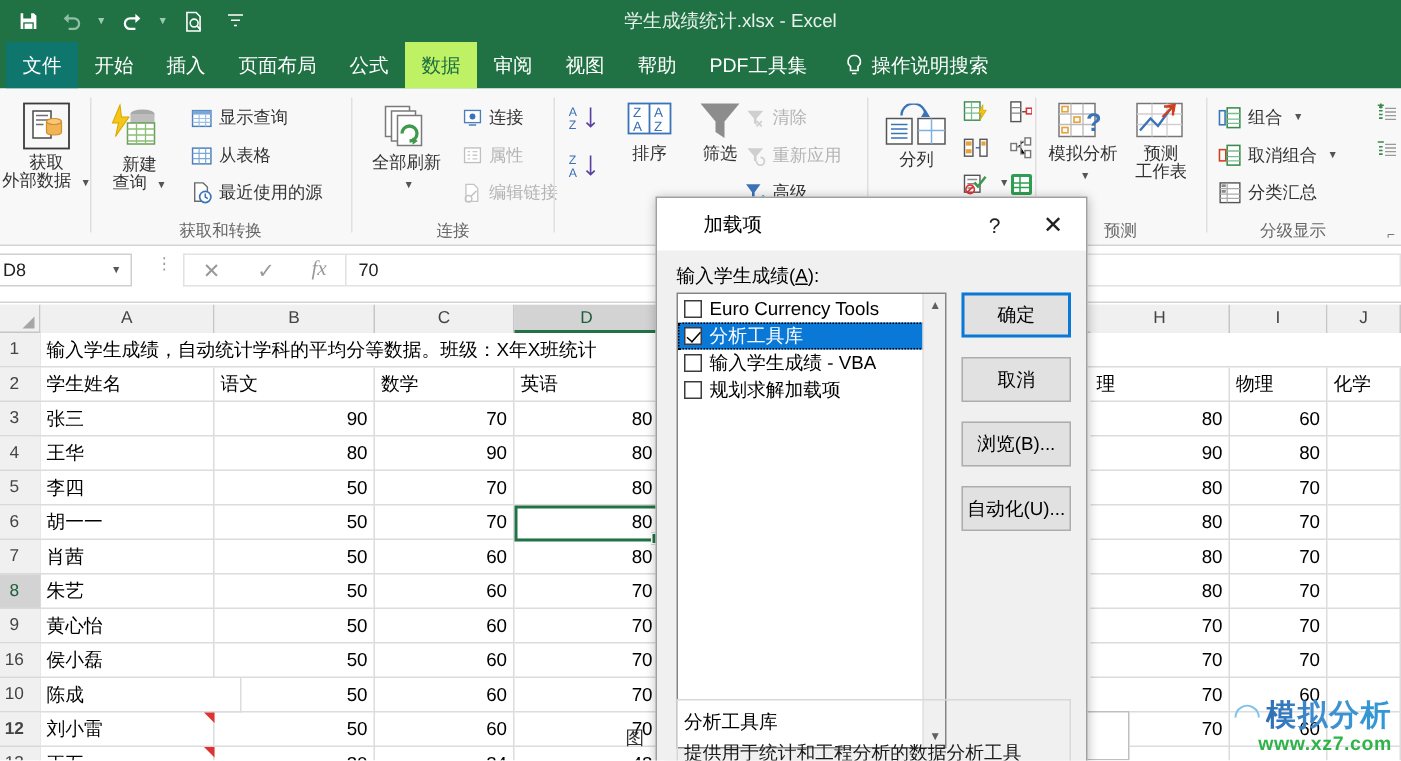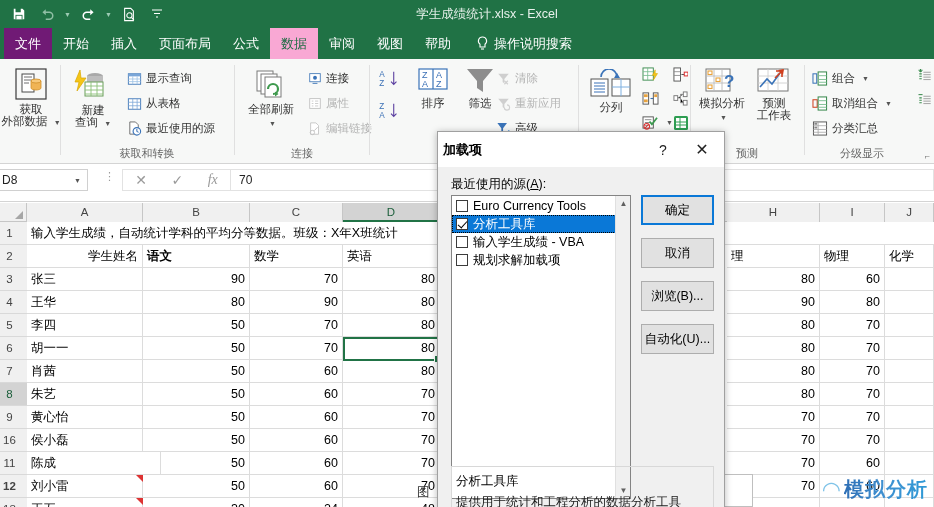--- a/index.html
+++ b/index.html
@@ -33,22 +33,22 @@
   
   .tabbar {
     position: absolute; left: 0; top: 28px; width: 934px; height: 31px;
     background: #207245;
   }
   .tabs { display: flex; align-items: flex-end; height: 31px; padding-left: 4px; }
   .tab {
     height: 31px; line-height: 31px; padding: 0 11px;
     color: #ffffff; font-size: 13px; white-space: nowrap;
   }
-  .tab.file { background: #701a75; }
-  .tab.active { background: #f9a8d4; color: #1c6b43; }
+  .tab.file { background: #0f766e; }
+  .tab.active { background: #bef264; color: #1c6b43; }
   .tellme { display:flex; align-items:center; gap:5px; height:31px; padding-left:14px; color:#ffffff; font-size:13px; }
   .bulb { width: 13px; height: 16px; }
 
   
   .ribbon {
     position: absolute; left: 0; top: 59px; width: 934px; height: 105px;
     background: #f7f8f7; border-bottom: 1px solid #d4d4d4;
   }
   .grp { position: absolute; top: 0; height: 104px; }
   .grp-label {
@@ -146,21 +146,21 @@
   .dlg {
     position: absolute; left: 437px; top: 131px; width: 288px; height: 380px;
     background: #f0f0f0; border: 1px solid #a0a0a0;
     box-shadow: 0 1px 7px rgba(0,0,0,.28);
     z-index: 50;
   }
   .dlg-title {
     position: absolute; left: 0; top: 0; width: 100%; height: 35px;
     background: #ffffff; display: flex; align-items: center;
   }
-  .dlg-title .t { margin-left: 5px; font-size: 13px; color: #000; font-weight: bold; }
+  .dlg-title .t { margin-left: 31px; font-size: 13px; color: #000; }
   .dlg-help {
     position: absolute; right: 46px; top: 0; width: 30px; height: 35px;
     display: flex; align-items: center; justify-content: center; font-size: 14px; color: #222;
   }
   .dlg-close {
     position: absolute; right: 0; top: 0; width: 44px; height: 35px;
     display: flex; align-items: center; justify-content: center; font-size: 16px; color: #222;
   }
   .dlg-lbl { position: absolute; left: 13px; top: 44px; font-size: 12.5px; color: #000; }
   .dlg-lbl u { text-decoration: underline; }
@@ -262,20 +262,21 @@
     <div class="tabs" id="tabs-host">
         <div class="tab file">文件</div>
         <div class="tab">开始</div>
         <div class="tab">插入</div>
         <div class="tab">页面布局</div>
         <div class="tab">公式</div>
         <div class="tab active">数据</div>
         <div class="tab">审阅</div>
         <div class="tab">视图</div>
         <div class="tab">帮助</div>
+        <div class="tab">PDF工具集</div>
         <div class="tellme">
           <svg class="bulb" viewBox="0 0 12 16">
             <path d="M6 1a4 4 0 0 1 2.5 7.2V11h-5V8.2A4 4 0 0 1 6 1z" fill="none" stroke="#fff" stroke-width="1.1"></path>
             <path d="M4.5 13h3" stroke="#fff" stroke-width="1.1"></path>
           </svg>
           <span>操作说明搜索</span>
         </div>
       </div>
   </div>
 
@@ -610,28 +611,28 @@
         <div class="rh" style="top: 19px;">1</div>
         <div class="rh" style="top: 42px;">2</div>
         <div class="rh" style="top: 65px;">3</div>
         <div class="rh" style="top: 88px;">4</div>
         <div class="rh" style="top: 111px;">5</div>
         <div class="rh" style="top: 134px;">6</div>
         <div class="rh" style="top: 157px;">7</div>
         <div class="rh sel" style="top: 180px;">8</div>
         <div class="rh" style="top: 203px;">9</div>
         <div class="rh" style="top: 226px;">16</div>
-        <div class="rh" style="top: 249px;">11</div>
+        <div class="rh" style="top: 249px;">10</div>
         <div class="rh" style="top: 272px; font-weight: bold;">12</div>
         <div class="rh" style="top: 295px;">13</div>
       </div>
     <div id="cells-host">
         <div class="cell wide" style="left: 27px; width: 907px; top: 19px;">输入学生成绩，自动统计学科的平均分等数据。班级：X年X班统计</div>
-        <div class="cell" style="left: 27px; width: 116px; top: 42px; text-align: right;">学生姓名</div>
-        <div class="cell" style="left: 143px; width: 107px; top: 42px; font-weight: bold;">语文</div>
+        <div class="cell" style="left: 27px; width: 116px; top: 42px;">学生姓名</div>
+        <div class="cell" style="left: 143px; width: 107px; top: 42px;">语文</div>
         <div class="cell" style="left: 250px; width: 93px; top: 42px;">数学</div>
         <div class="cell" style="left: 343px; width: 97px; top: 42px;">英语</div>
         <div class="cell" style="left: 727px; width: 93px; top: 42px;">理</div>
         <div class="cell" style="left: 820px; width: 65px; top: 42px;">物理</div>
         <div class="cell" style="left: 885px; width: 49px; top: 42px;">化学</div>
         <div class="cell" style="left: 440px; width: 14px; top: 42px;">平</div>
         <div class="cell" style="left: 27px; width: 116px; top: 65px;">张三</div>
         <div class="cell num" style="left: 143px; width: 107px; top: 65px;">90</div>
         <div class="cell num" style="left: 250px; width: 93px; top: 65px;">70</div>
         <div class="cell num" style="left: 343px; width: 97px; top: 65px;">80</div>
@@ -725,21 +726,21 @@
       <span class="t">加载项</span>
     </div>
     <div class="dlg-help">
       <span>?</span>
     </div>
     <div class="dlg-close">
       <span>✕</span>
     </div>
 
     <div class="dlg-lbl">
-      <span>最近使用的源(</span><u>A</u><span>):</span>
+      <span>输入学生成绩(</span><u>A</u><span>):</span>
     </div>
 
     <div class="listbox">
       <div id="addin-list-host" style="padding-top:1px">
           <div class="lb-item">
             <span class="cbx"></span>
             <span>Euro Currency Tools</span>
           </div>
           <div class="lb-item sel">
             <span class="cbx on"></span>
@@ -776,15 +777,16 @@
     <div class="dlg-desc-box"></div>
     <div class="dlg-desc-title">分析工具库</div>
     <div class="dlg-desc-body">提供用于统计和工程分析的数据分析工具</div>
   </div>
 
   <div class="wm">
     <div class="line1">
       <span class="swoosh">◠</span>
       <span class="jg">模拟分析</span>
     </div>
+    <div class="url">www.xz7.com</div>
   </div>
 
 </div>
 
 </body></html>

